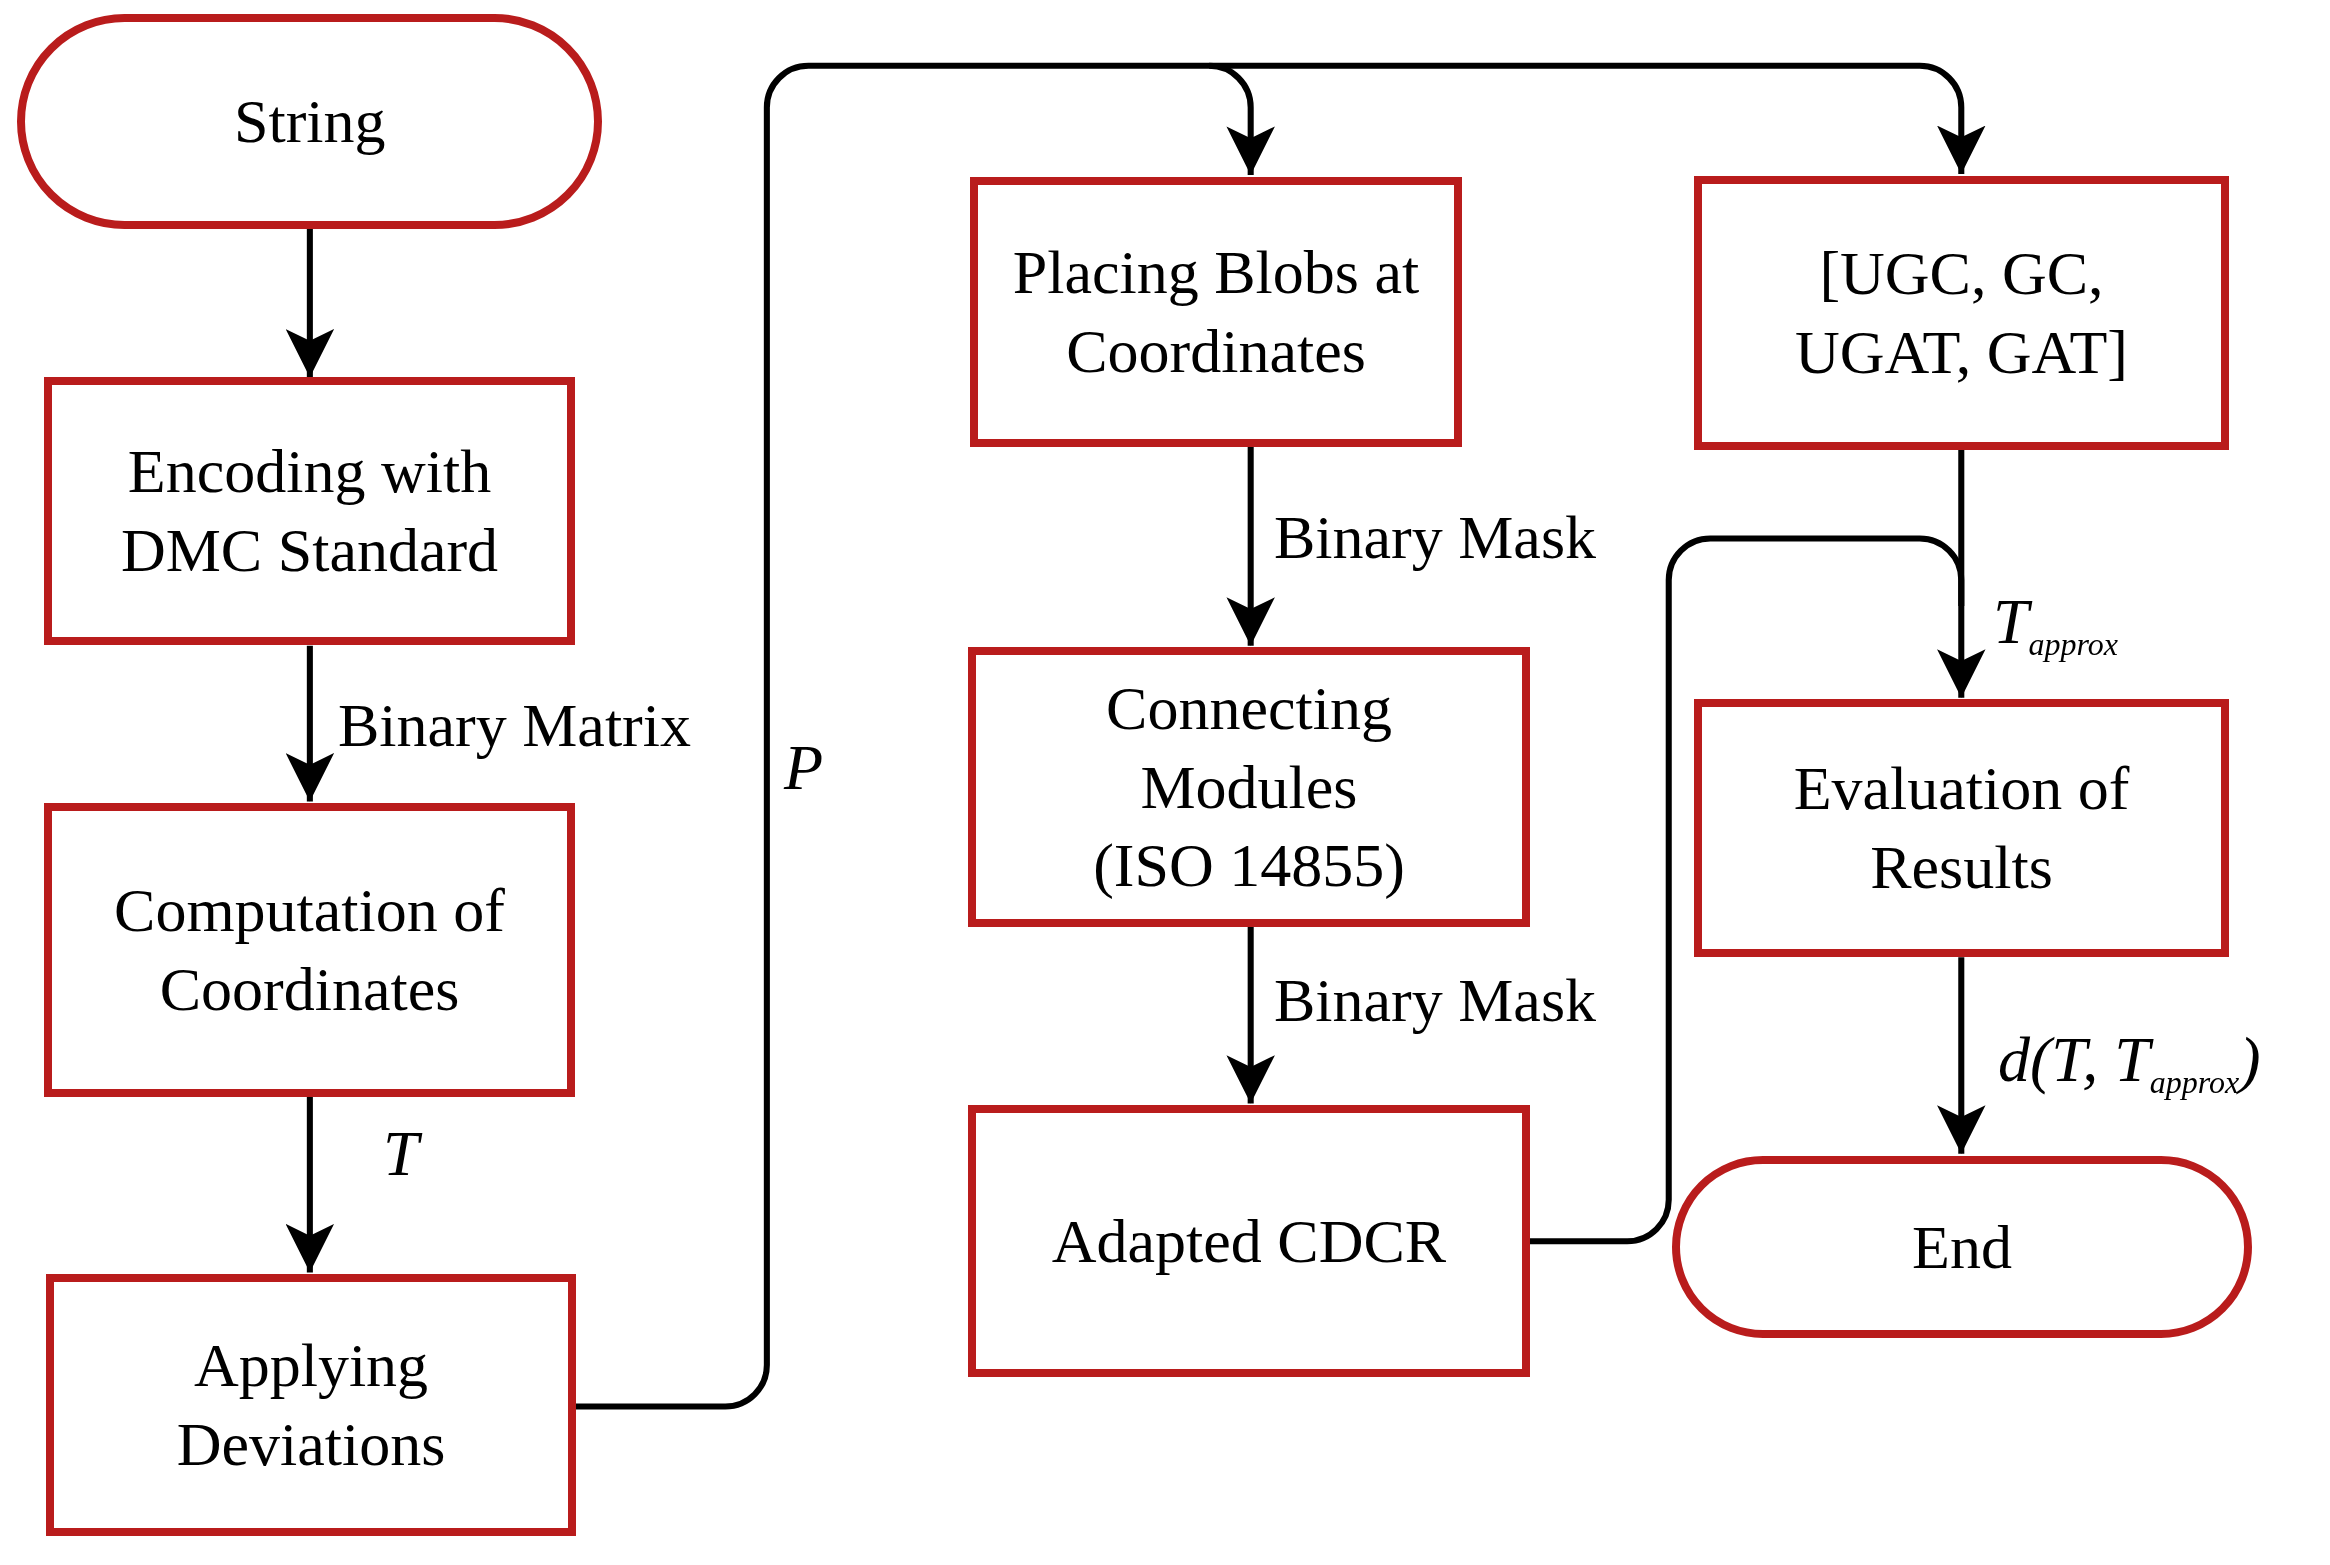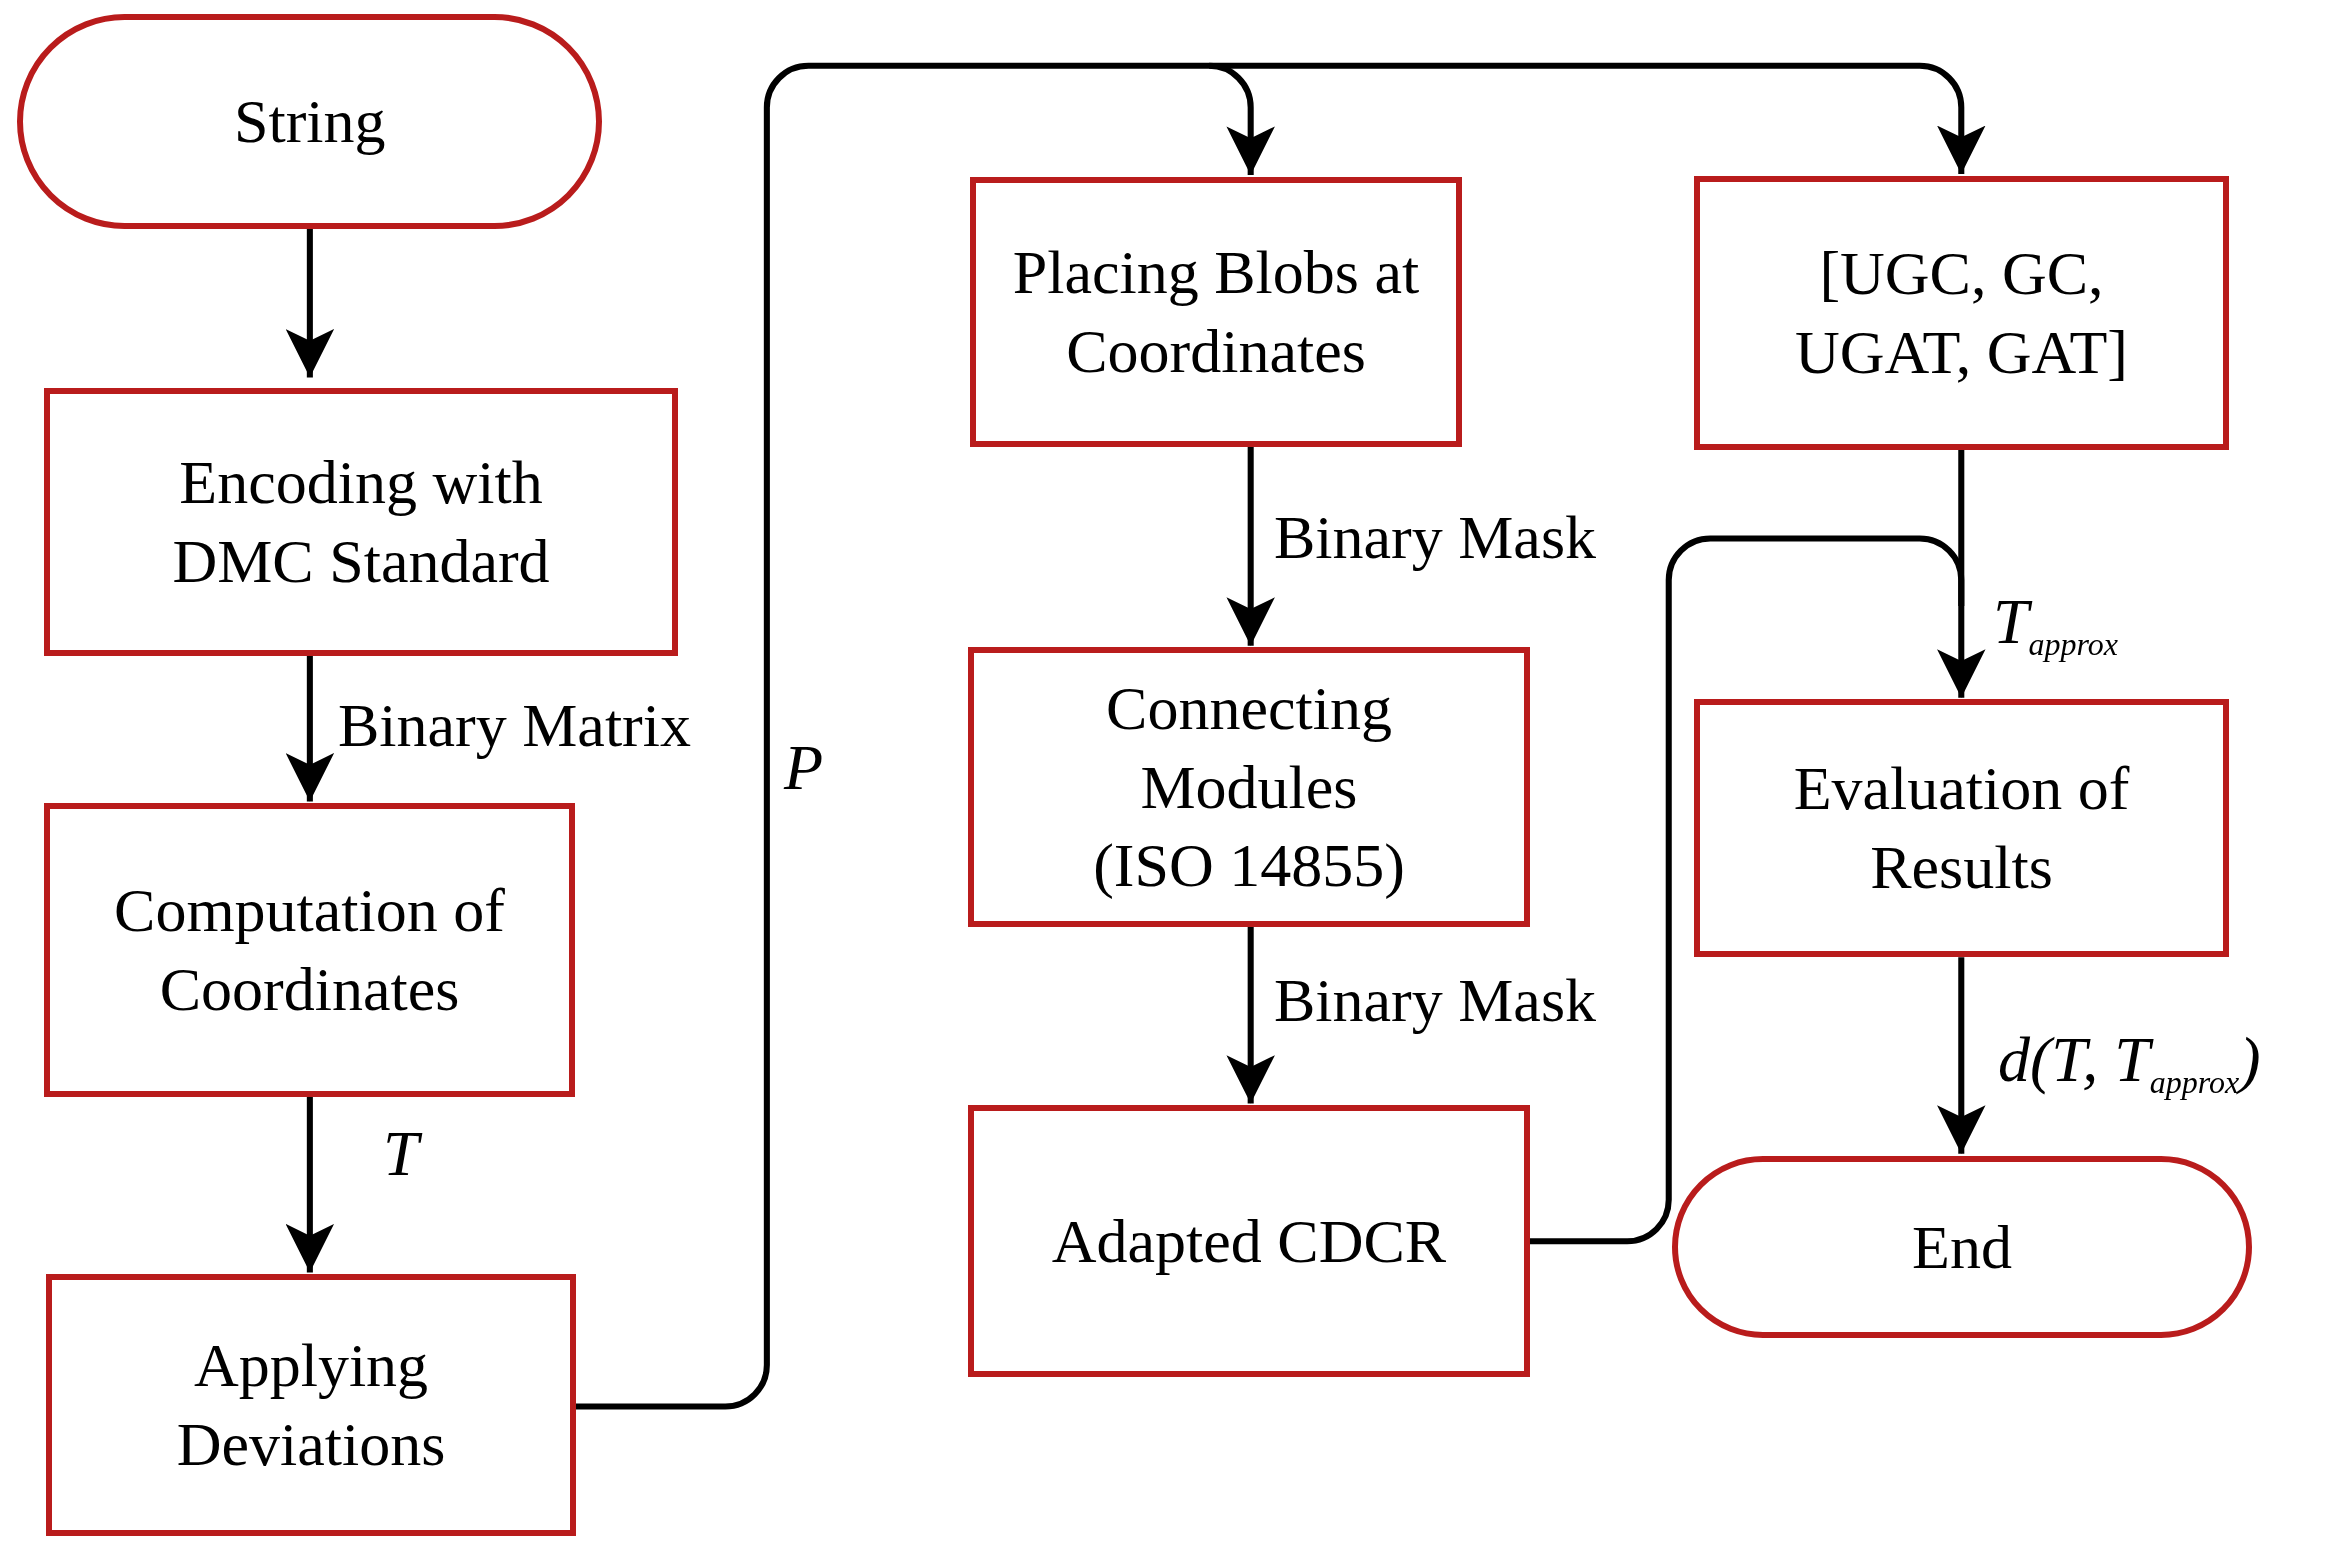--- a/index.html
+++ b/index.html
@@ -8,39 +8,39 @@
     width:2330px;height:1565px;
     background:#ffffff;
     font-family:"Liberation Serif", serif;
     color:#000000;
     overflow:hidden;
   }
   #edge-layer{position:absolute;left:0;top:0;width:2330px;height:1565px;}
   .node{
     position:absolute;
     box-sizing:border-box;
-    border:6px solid #b91c1c;
+    border:8px solid #b91c1c;
     background:#ffffff;
     display:flex;align-items:center;justify-content:center;
     text-align:center;
     font-size:62px;line-height:1.27;
     white-space:pre-line;
   }
   .stadium{border-radius:109px;}
   .elabel{
     position:absolute;
     font-size:62px;line-height:1;
     white-space:nowrap;
     transform:translateY(-50%);
   }
   .math{font-style:italic;font-size:64px;}
   .msub{font-style:italic;font-size:32px;vertical-align:-12px;}
   
   #n-string     {left:17.3px;  top:14px;   width:585px; height:215px;}
-  #n-encoding   {left:44px;  top:388px;  width:634px; height:268px;}
+  #n-encoding   {left:44px;  top:377px;  width:531px; height:268px;}
   #n-computation{left:44px;  top:803px;  width:531px; height:294px;}
   #n-applying   {left:46px;  top:1274px; width:530px; height:262px;}
   #n-placing    {left:970px;top:177px;  width:492px; height:270px;}
   #n-connecting {left:968px;top:647px;  width:562px; height:280px;}
   #n-cdcr       {left:968px;top:1105px; width:562px; height:272px;}
   #n-ugc        {left:1694px;top:176px;  width:535px; height:274px;}
   #n-evaluation {left:1694px;top:699px;  width:535px; height:258px;}
   #n-end        {left:1672px;top:1156px; width:580px; height:182px;}
   
   #l-binary-matrix{left:338px; top:725px;}

